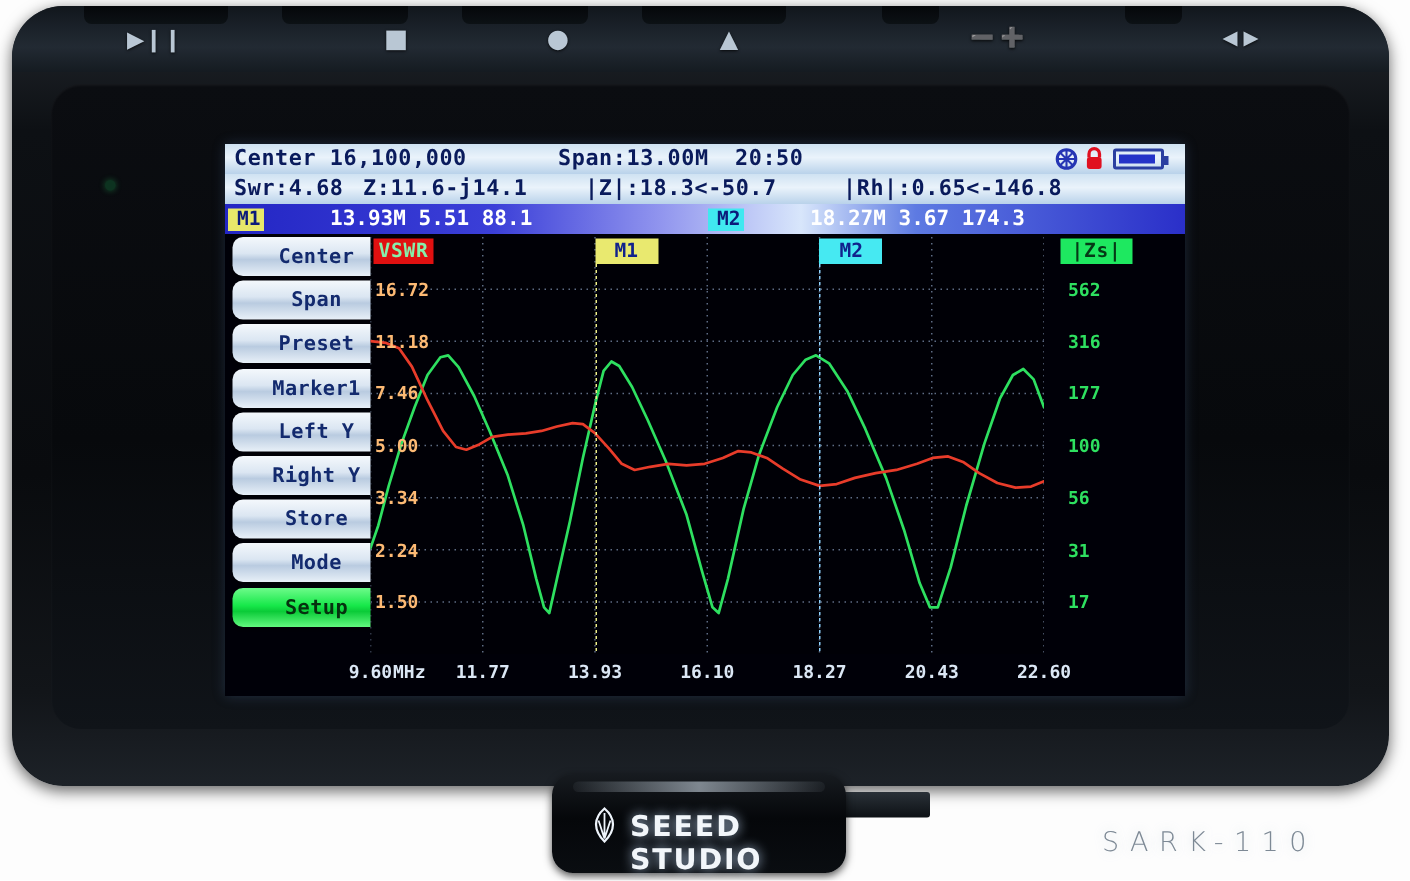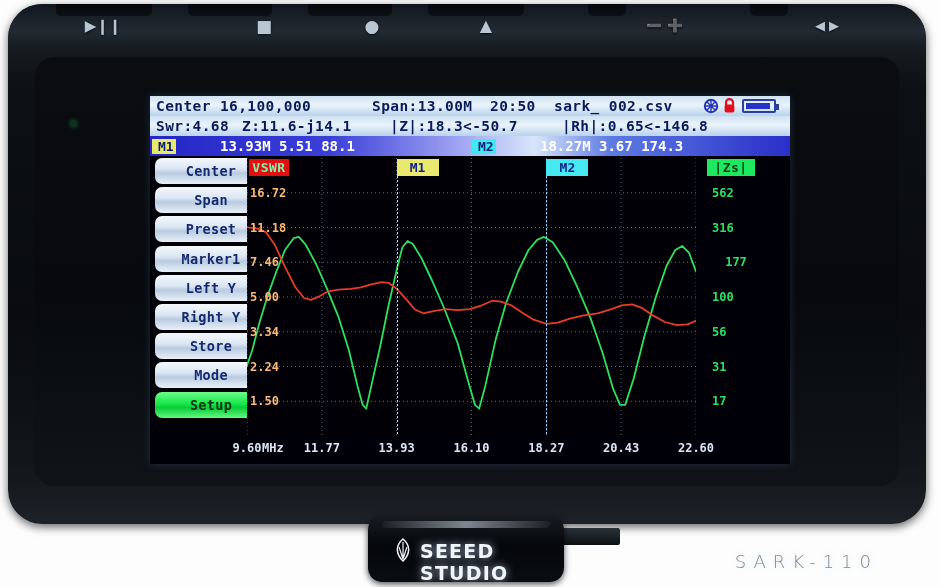--- a/index.html
+++ b/index.html
@@ -189,21 +189,20 @@
     <div class="hole" style="left:62px;top:116px;"></div>
     <div class="brand-sark">SARK-110</div>
   </div>
 
   <div class="lcd">
 
     <div class="hdr-row1">
       <span class="h-cell" style="left:6px;">Center 16,100,000</span>
       <span class="h-cell" style="left:222px;">Span:13.00M</span>
       <span class="h-cell" style="left:340px;">20:50</span>
-      <span class="h-cell" style="left:404px;">sark_ 002.csv</span>
 
       <svg class="icon-sat" viewBox="0 0 16 16">
         <circle cx="8" cy="8" r="6.2" fill="none" stroke="#2636b4" stroke-width="2"></circle>
         <path d="M8 1.5 V14.5 M1.5 8 H14.5 M3.5 3.5 L12.5 12.5 M12.5 3.5 L3.5 12.5" stroke="#2636b4" stroke-width="1.4"></path>
       </svg>
       <svg class="icon-lock" viewBox="0 0 15 16">
         <path d="M4 7 V4.6 A3.5 3.5 0 0 1 11 4.6 V7" fill="none" stroke="#e01020" stroke-width="2.2"></path>
         <rect x="2.6" y="6.6" width="9.8" height="8" rx="2" fill="#e01020"></rect>
       </svg>
       <div class="icon-batt">
@@ -266,21 +265,21 @@
         <div class="ytick-l" style="top: 124.5px;">11.18</div>
         <div class="ytick-l" style="top: 159.25px;">7.46</div>
         <div class="ytick-l" style="top: 194px;">5.00</div>
         <div class="ytick-l" style="top: 228.75px;">3.34</div>
         <div class="ytick-l" style="top: 263.5px;">2.24</div>
         <div class="ytick-l" style="top: 298.25px;">1.50</div>
       </div>
     <div id="yticksR">
         <div class="ytick-r" style="top: 89.75px;">562</div>
         <div class="ytick-r" style="top: 124.5px;">316</div>
-        <div class="ytick-r" style="top: 159.25px; text-align: center;">177</div>
+        <div class="ytick-r" style="top: 159.25px;">177</div>
         <div class="ytick-r" style="top: 194px;">100</div>
         <div class="ytick-r" style="top: 228.75px;">56</div>
         <div class="ytick-r" style="top: 263.5px;">31</div>
         <div class="ytick-r" style="top: 298.25px;">17</div>
       </div>
     <div id="xticks">
         <div class="xtick" style="left: 71px;">9.60</div>
         <div class="xtick" style="left: 145.833px;">11.77</div>
         <div class="xtick" style="left: 220.667px;">13.93</div>
         <div class="xtick" style="left: 295.5px;">16.10</div>

